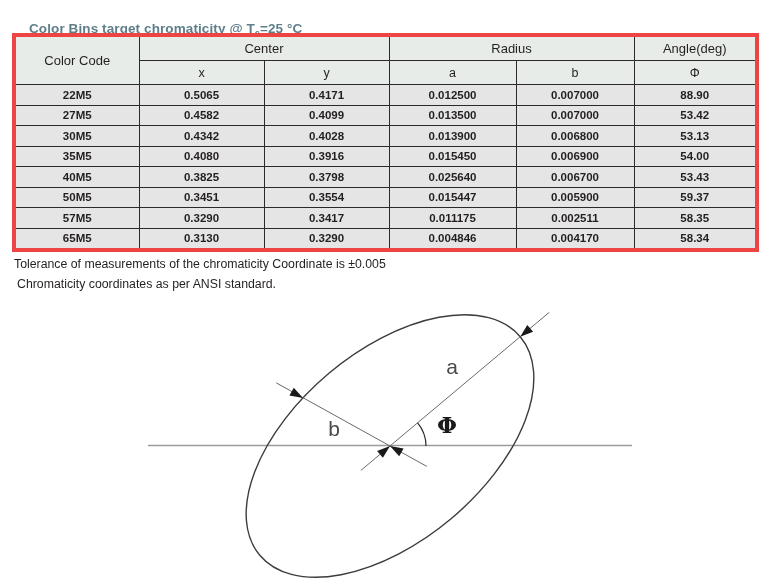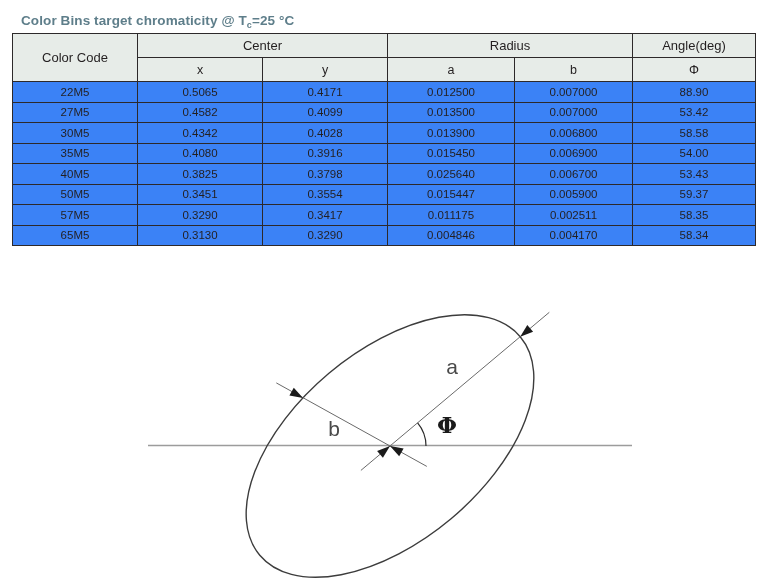--- a/index.html
+++ b/index.html
@@ -1,39 +1,39 @@
 <!DOCTYPE html>
 <html><head>
 <meta charset="utf-8">
 <style>
   html,body{margin:0;padding:0;}
   body{
     width:772px;height:588px;background:#ffffff;position:relative;
     font-family:"Liberation Sans", sans-serif;color:#231f20;overflow:hidden;
   }
   .page-title{
-    position:absolute;left:13px;top:5px;margin:8px;
+    position:absolute;left:13px;top:5px;margin:16px;
     font-size:13.5px;font-weight:bold;color:#5e7e8a;letter-spacing:0.1px;
   }
   .page-title .sub{font-size:9px;vertical-align:-3px;}
   table.chroma{
     position:absolute;left:12px;top:33px;width:743px;
     border-collapse:collapse;table-layout:fixed;
     font-size:11.5px;color:#231f20;
-    border:1px solid #ef4444;
+    border:4px solid #ef4444;
   }
   table.chroma th, table.chroma td{
     border:1px solid #2d292a;text-align:center;vertical-align:middle;
     padding:0;overflow:hidden;white-space:nowrap;
   }
   table.chroma thead th{
     background:#e7ece8;font-weight:normal;font-size:12.5px;height:23px;
   }
   table.chroma thead tr.top th{font-size:13px;}
-  table.chroma tbody td{height:19.5px;background:#3b82f6;}
+  table.chroma tbody td{height:19.5px;background:#e5e5e5;font-weight:bold;}
   .note{
     position:absolute;left:14px;top:254px;font-size:12.3px;color:#231f20;
     line-height:20px;
   }
   .note .row{display:flex;}
   .note .lbl{width:46px;flex:none;}
   .note .body div{padding:0;}
   .note .body .l2{margin-left:3px;}
   svg.diagram{position:absolute;left:0;top:290px;}
   .dim-label{font-size:21px;fill:#4a4a4a;font-family:"Liberation Sans",sans-serif;}
@@ -84,21 +84,21 @@
       <td>0.013500</td>
       <td>0.007000</td>
       <td>53.42</td>
     </tr>
     <tr>
       <td>30M5</td>
       <td>0.4342</td>
       <td>0.4028</td>
       <td>0.013900</td>
       <td>0.006800</td>
-      <td>58.58</td>
+      <td>53.13</td>
     </tr>
     <tr>
       <td>35M5</td>
       <td>0.4080</td>
       <td>0.3916</td>
       <td>0.015450</td>
       <td>0.006900</td>
       <td>54.00</td>
     </tr>
     <tr>
@@ -132,20 +132,22 @@
       <td>0.004846</td>
       <td>0.004170</td>
       <td>58.34</td>
     </tr>
   </tbody>
 </table>
 
 <div class="note">
   <div class="row">
     <span class="body">
+      <div>Tolerance of measurements of the chromaticity Coordinate is ±0.005</div>
+      <div class="l2">Chromaticity coordinates as per ANSI standard.</div>
     </span>
   </div>
 </div>
 
 <svg class="diagram" width="772" height="298" viewBox="0 290 772 298" xmlns="http://www.w3.org/2000/svg">
 
   <line x1="148" y1="445.5" x2="632" y2="445.5" stroke="#9c9c9c" stroke-width="1.4"></line>
 
   <ellipse cx="390" cy="446" rx="170" ry="95" fill="none" stroke="#3c3c3c" stroke-width="1.4" transform="rotate(-40 390 446)"></ellipse>
 

